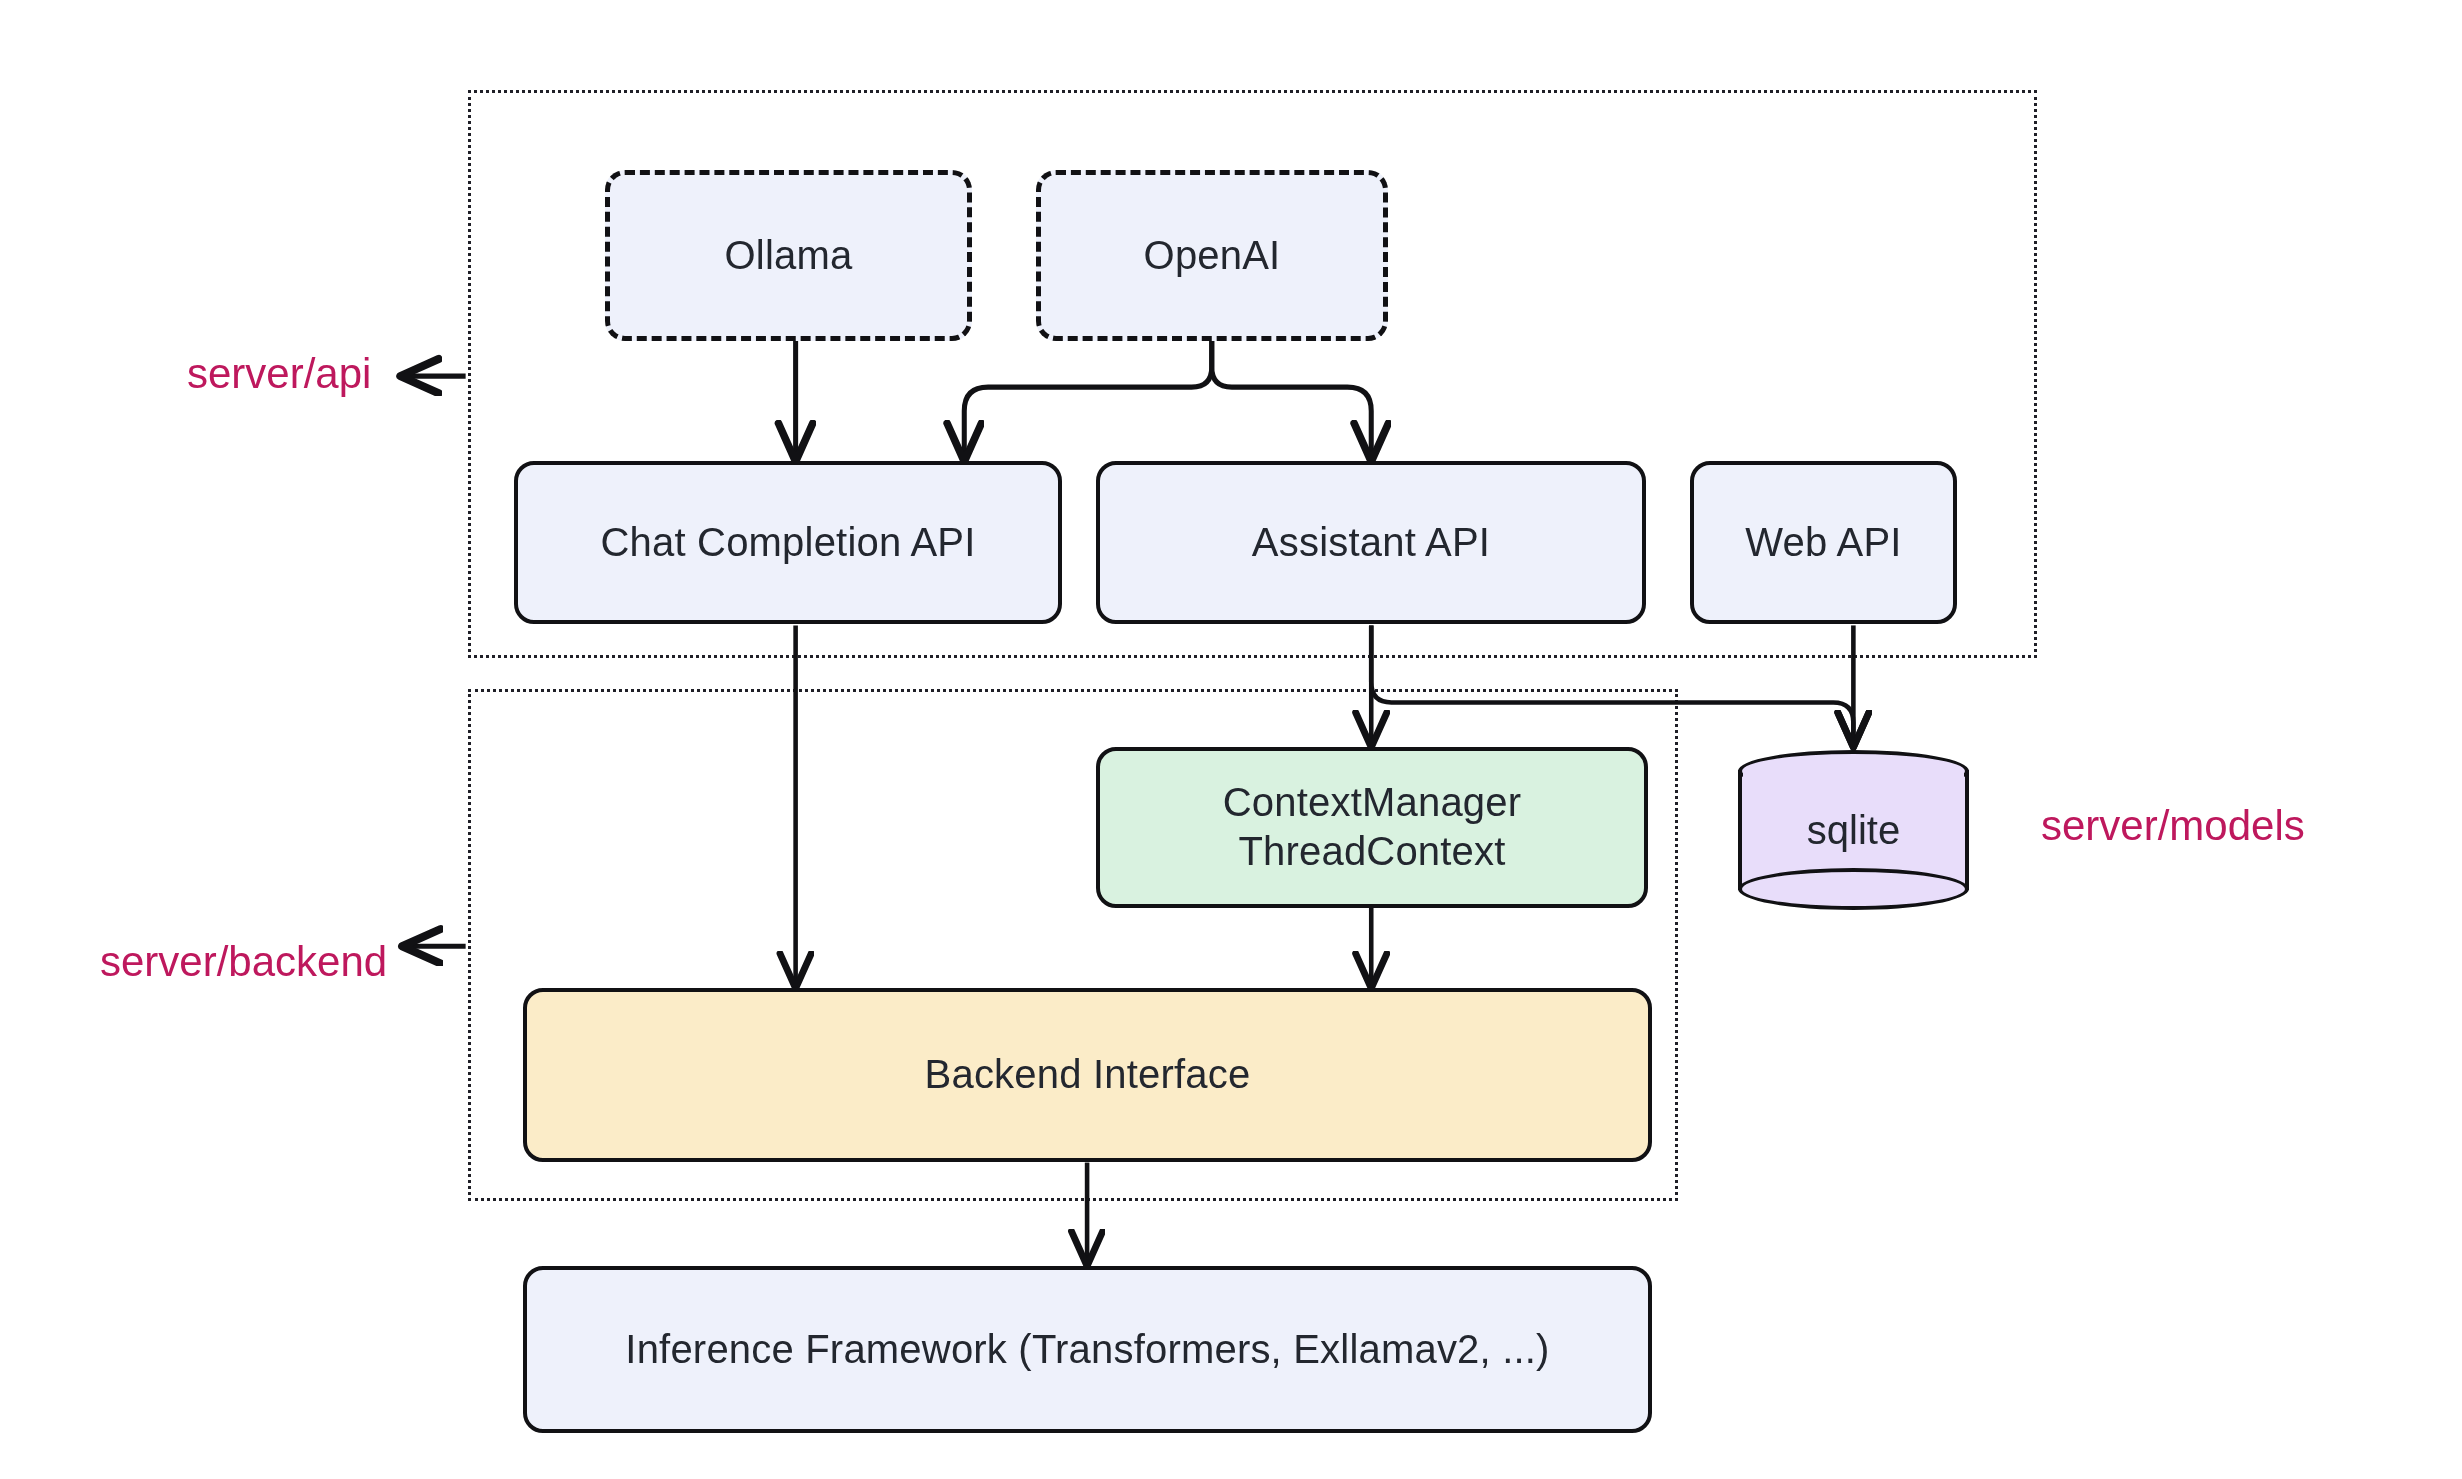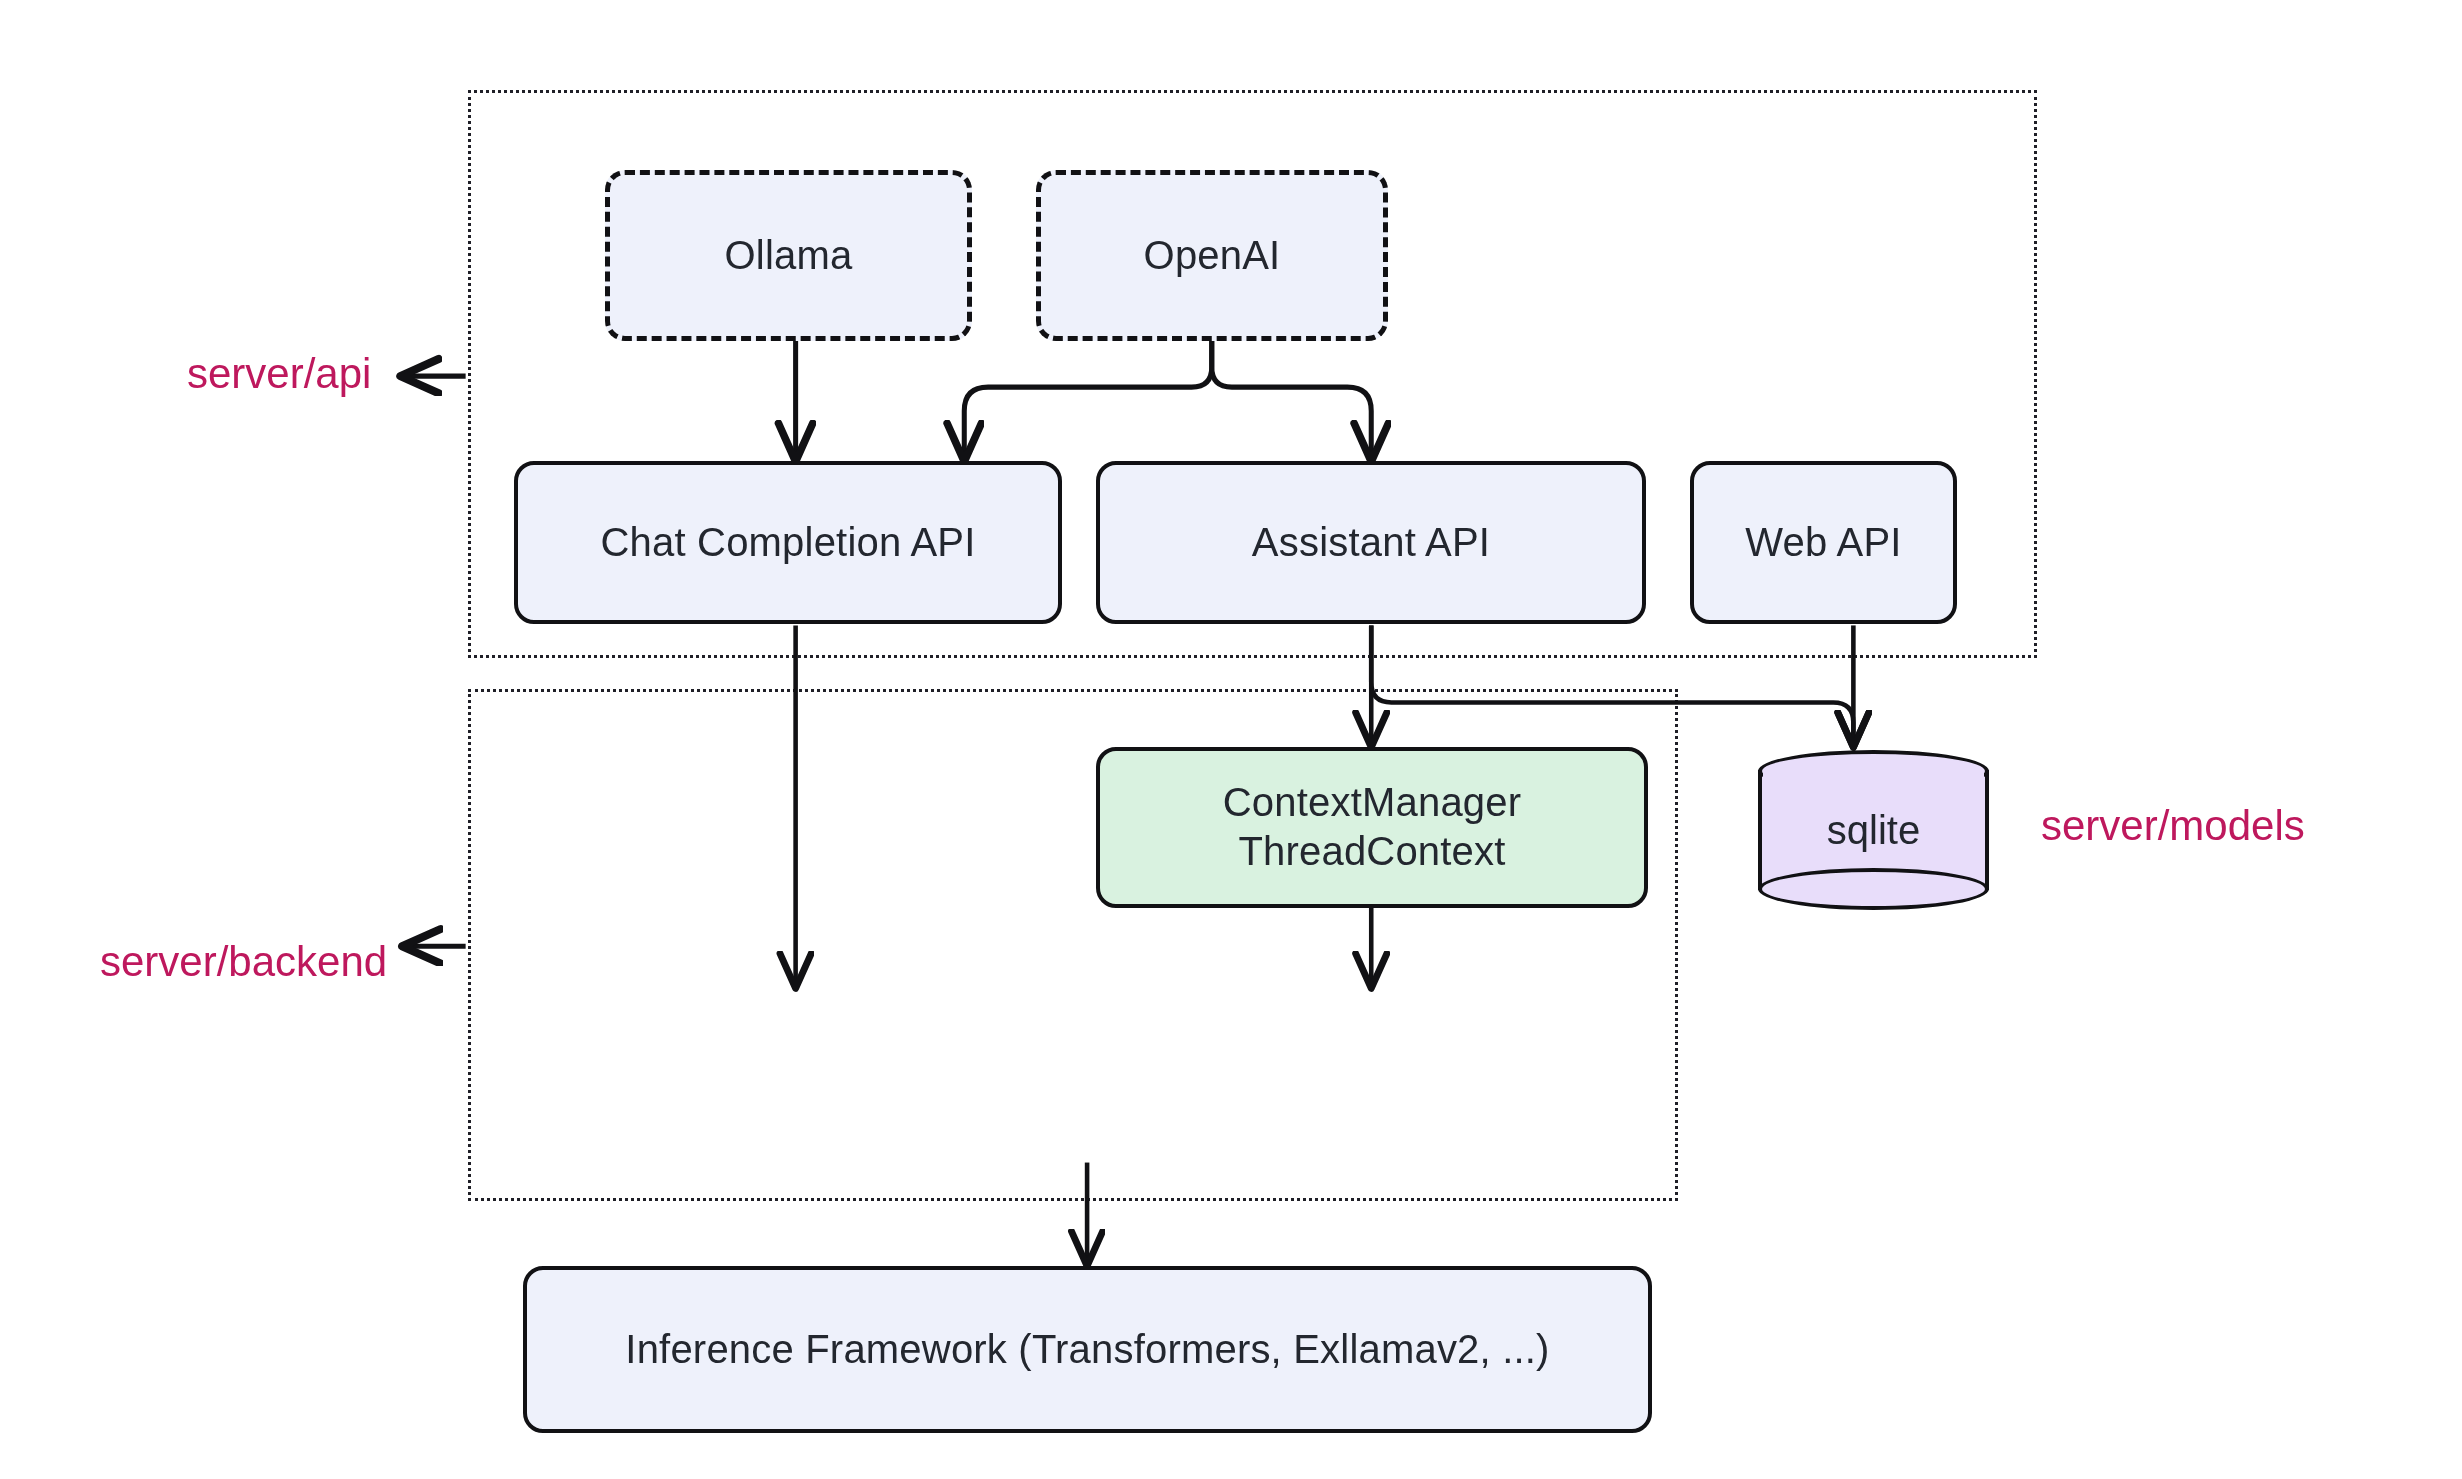--- a/index.html
+++ b/index.html
@@ -52,21 +52,20 @@
   }
   .node .node-label + .node-label { padding-top: 1.8px; }
   .fill-blue   { background: #eef1fb !important; }
   .fill-green  { background: #d9f2e0 !important; }
   .fill-cream  { background: #fbecc8 !important; }
 
   
   .cylinder {
     position: absolute;
     box-sizing: border-box;
-    margin-left: 20px;
   }
   .cylinder .cyl-body {
     position: absolute;
     left: 0; right: 0;
     top: 20px; bottom: 20px;
     background: #e8ddfa;
     border-left: 4.6px solid #111114;
     border-right: 4.6px solid #111114;
     box-sizing: border-box;
   }
@@ -182,20 +181,23 @@
   </div>
 
   <div class="cylinder" style="left:1738px; top:750px; width:231px; height:160px; font-size:40px;">
     <div class="cyl-body"></div>
     <div class="cyl-bottom"></div>
     <div class="cyl-top"></div>
     <div class="cyl-cover"></div>
     <div class="cyl-text">sqlite</div>
   </div>
 
+  <div class="node solid fill-cream" style="left:523px; top:988px; width:1129px; height:174px; font-size:40px;">
+    <span class="node-label">Backend Interface</span>
+  </div>
 
   <div class="node solid fill-blue" style="left:523px; top:1266px; width:1129px; height:167px; font-size:40px;">
     <span class="node-label">Inference Framework (Transformers, Exllamav2, ...)</span>
   </div>
 
   <div class="edge-label" style="left:187px; top:350px; font-size:42px;">server/api</div>
 
   <div class="edge-label" style="left:100px; top:920px; font-size:42px;margin-top:18px;">server/backend</div>
 
   <div class="edge-label" style="left:2041px; top:802px; font-size:42px;">server/models</div>

